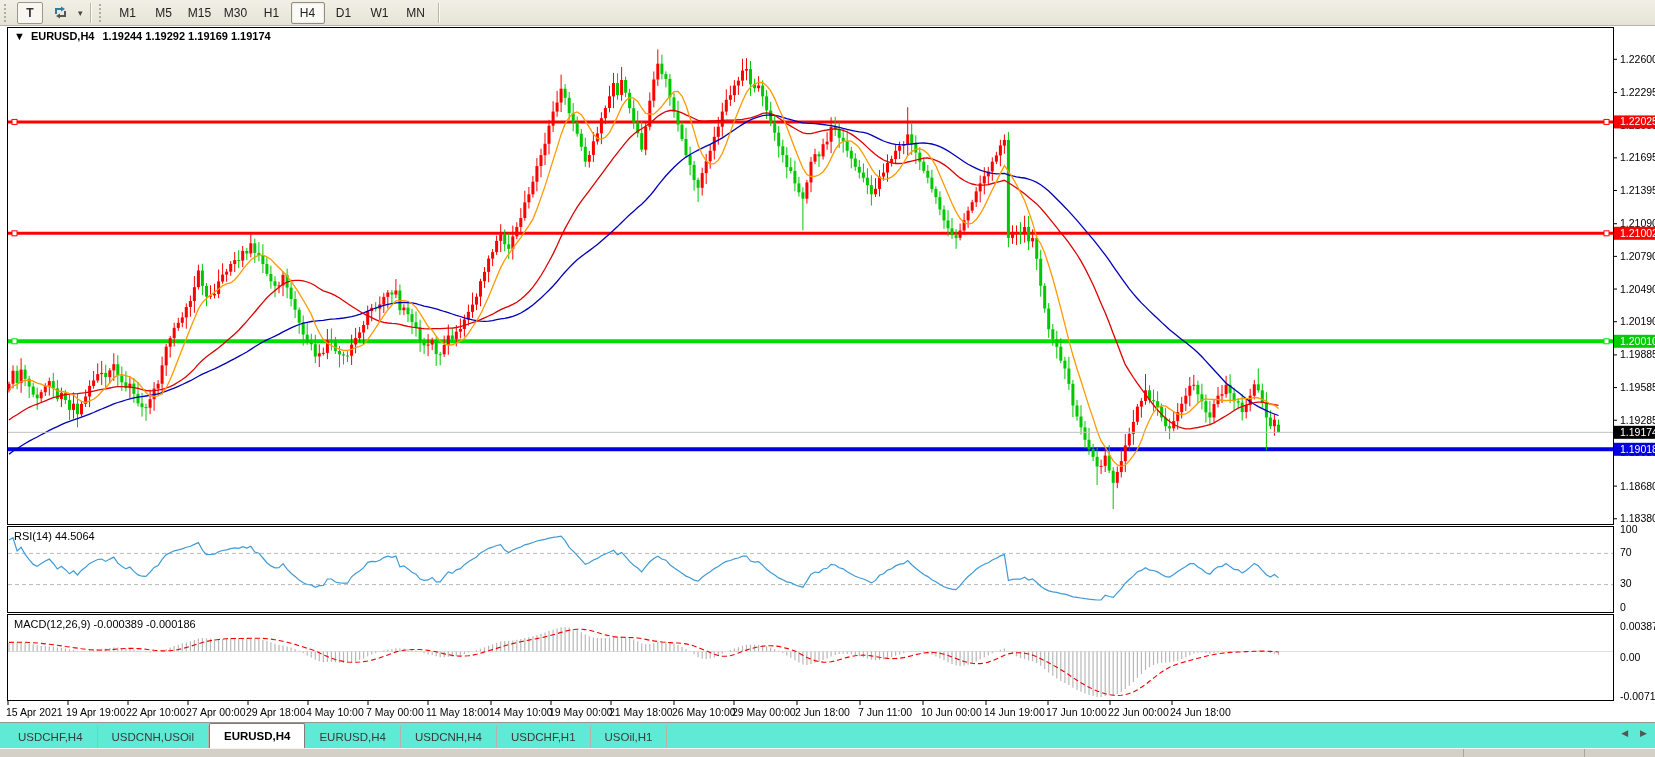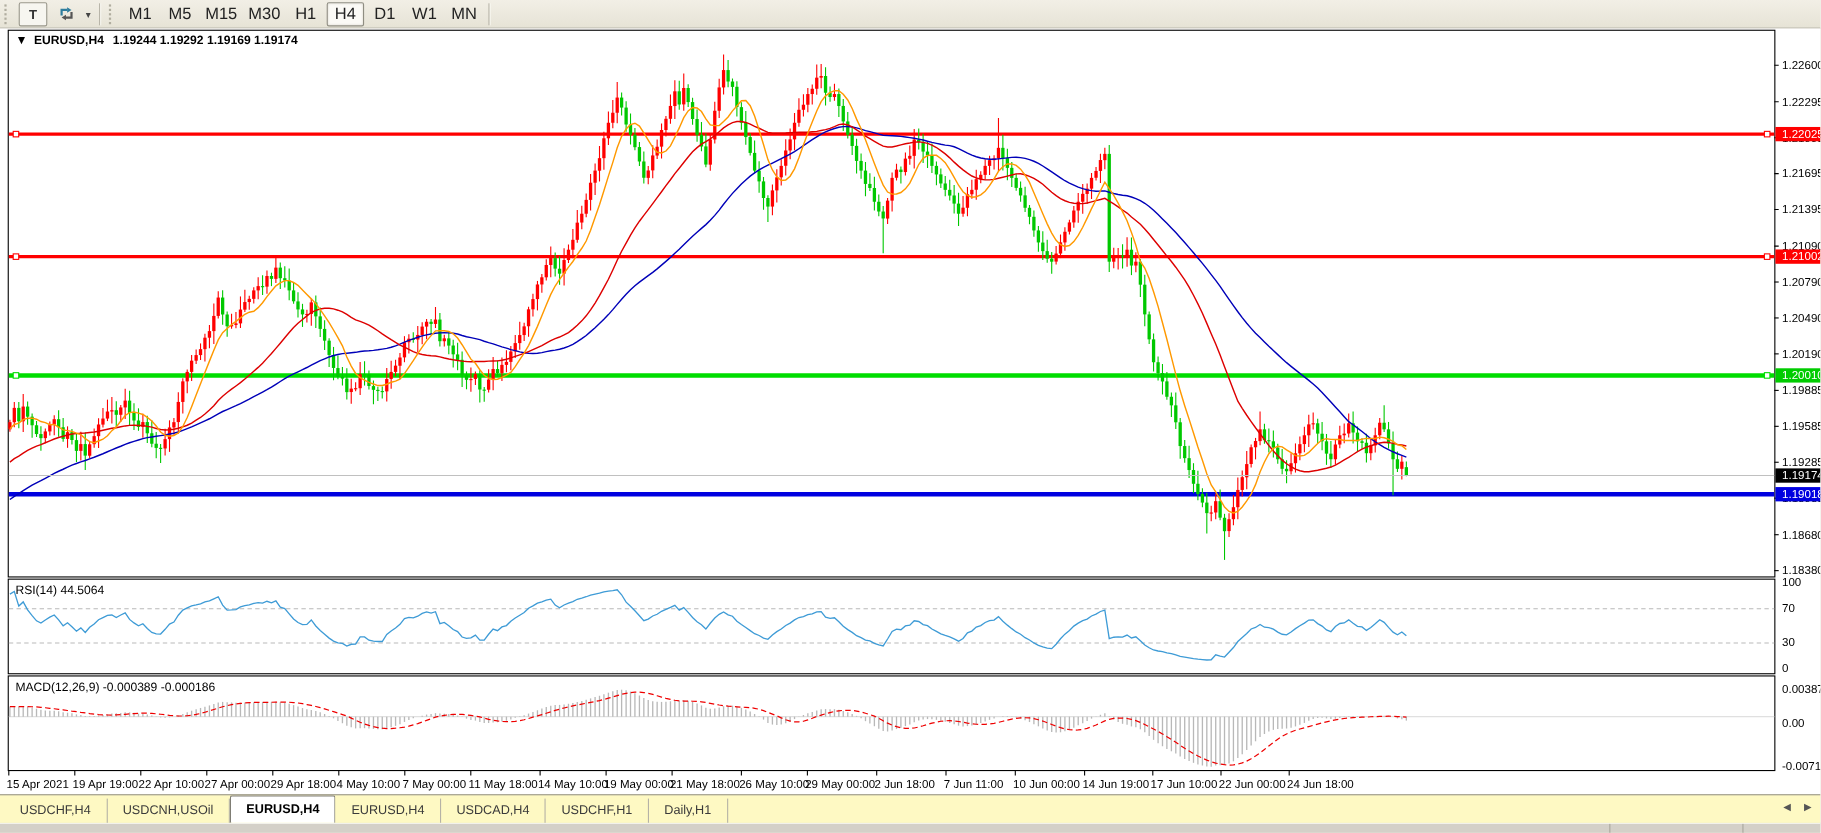--- a/index.html
+++ b/index.html
@@ -1,32 +1,32 @@
 <!DOCTYPE html>
 <html><head>
 <meta charset="utf-8">
 <style>
   html,body{margin:0;padding:0;width:1655px;height:757px;overflow:hidden;
     font-family:"Liberation Sans",sans-serif;background:#ece9dd;}
   
   .toolbar{height:26px;background:linear-gradient(#f2efe6,#e6e3d6);border-bottom:1px solid #b6b3a7;
     display:flex;align-items:center;box-sizing:border-box;}
   .grip{width:5px;height:18px;margin:0 4px;border-left:2px dotted #b0ad9f;}
-  .tbtn{min-width:26px;height:20px;line-height:20px;text-align:center;font-size:15px;color:#222;
+  .tbtn{min-width:26px;height:20px;line-height:20px;text-align:center;font-size:12px;color:#222;
     padding:0 3px;margin:0 1px;border:1px solid transparent;border-radius:2px;cursor:default;}
   .tbtn.active{background:#fbfaf6;border:1px solid #8f8d82;box-shadow:inset 0 0 2px #cfccc0;}
   .toolbtn{width:24px;height:20px;margin:0 2px;border:1px solid #9a988c;background:#f7f6f0;border-radius:2px;
     display:flex;align-items:center;justify-content:center;font-size:12px;font-weight:bold;color:#333;}
   .caret{font-size:9px;color:#444;padding:0 3px;}
   .vsep{width:1px;height:20px;background:#b8b5a9;margin:0 4px;box-shadow:1px 0 0 #fbfaf4;}
   
   #chart-wrap{height:696px;background:#fff;position:relative;}
   svg text{font-family:"Liberation Sans",sans-serif;}
   
-  .tabbar{height:26px;background:#fef9c3;border-top:1px solid #98968b;display:flex;align-items:flex-end;
+  .tabbar{height:26px;background:#5eead4;border-top:1px solid #98968b;display:flex;align-items:flex-end;
     box-sizing:border-box;position:relative;}
   .tab{height:22px;line-height:22px;padding:0 14px;font-size:11.5px;color:#3a3a3a;
     border-right:1px solid #b5b2a6;cursor:default;white-space:nowrap;}
   .tab.active{background:#fff;border:1px solid #7f7d74;border-bottom:none;height:24px;line-height:24px;
     font-weight:bold;color:#000;border-radius:2px 2px 0 0;}
   .tabnav{position:absolute;right:8px;top:5px;display:flex;gap:12px;font-size:9px;color:#555;}
   .tabnav span{cursor:default;}
   
   .statusbar{height:9px;background:#d4d0c8;border-top:1px solid #f5f4ef;display:flex;}
   .statusbar .cell{border-right:1px solid #a8a69b;}
@@ -1140,23 +1140,23 @@
     </svg>
 </div>
 
 <div class="tabbar">
   <div style="width:4px"></div>
   <div style="display:flex;align-items:flex-end" id="tab-container">
       <div class="tab">USDCHF,H4</div>
       <div class="tab">USDCNH,USOil</div>
       <div class="tab active">EURUSD,H4</div>
       <div class="tab">EURUSD,H4</div>
-      <div class="tab">USDCAD,H4</div>
+      <div class="tab">USDCNH,H4</div>
       <div class="tab">USDCHF,H1</div>
-      <div class="tab">Daily,H1</div>
+      <div class="tab">USOil,H1</div>
     </div>
   <div class="tabnav">
     <span>◀</span>
     <span>▶</span>
   </div>
 </div>
 <div class="statusbar">
   <div class="cell" style="width:1463px"></div>
   <div class="cell" style="width:120px"></div>
 </div>

